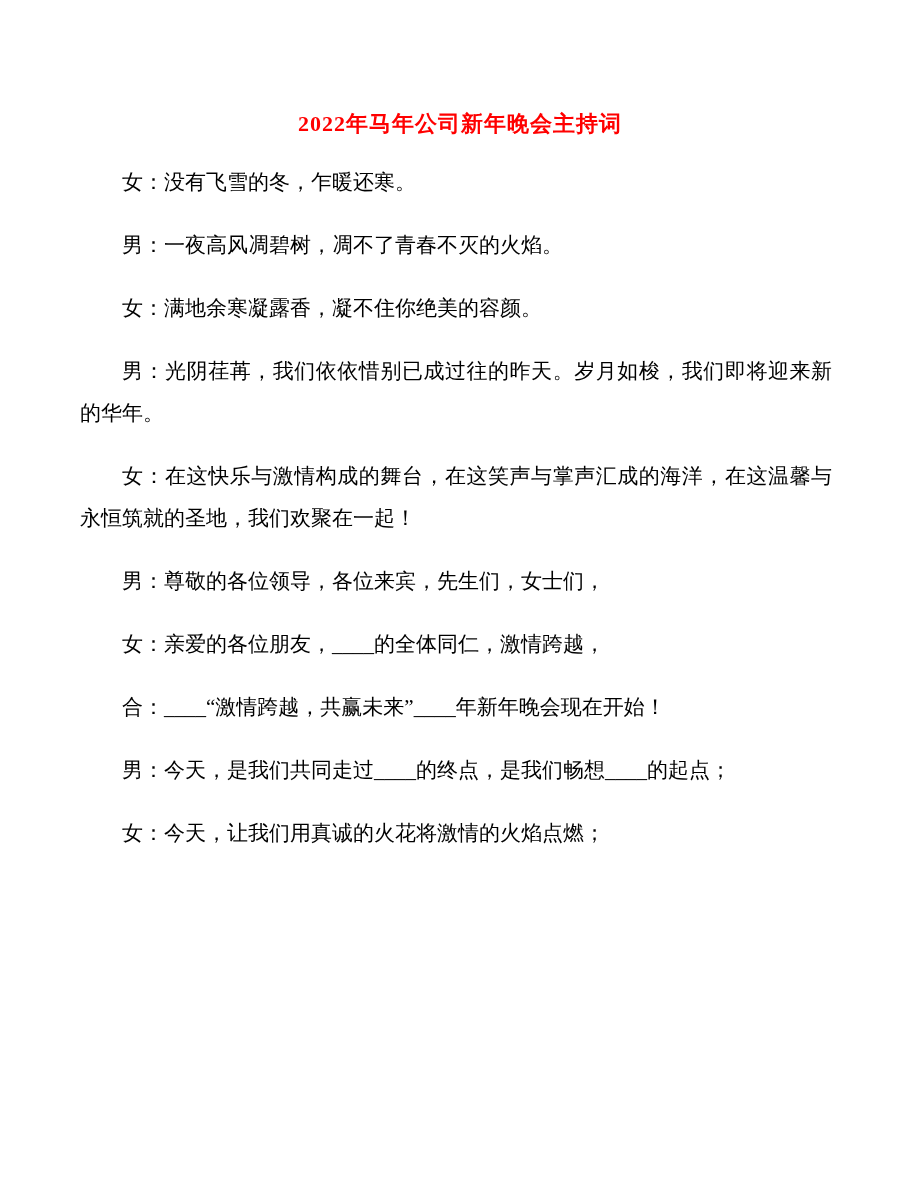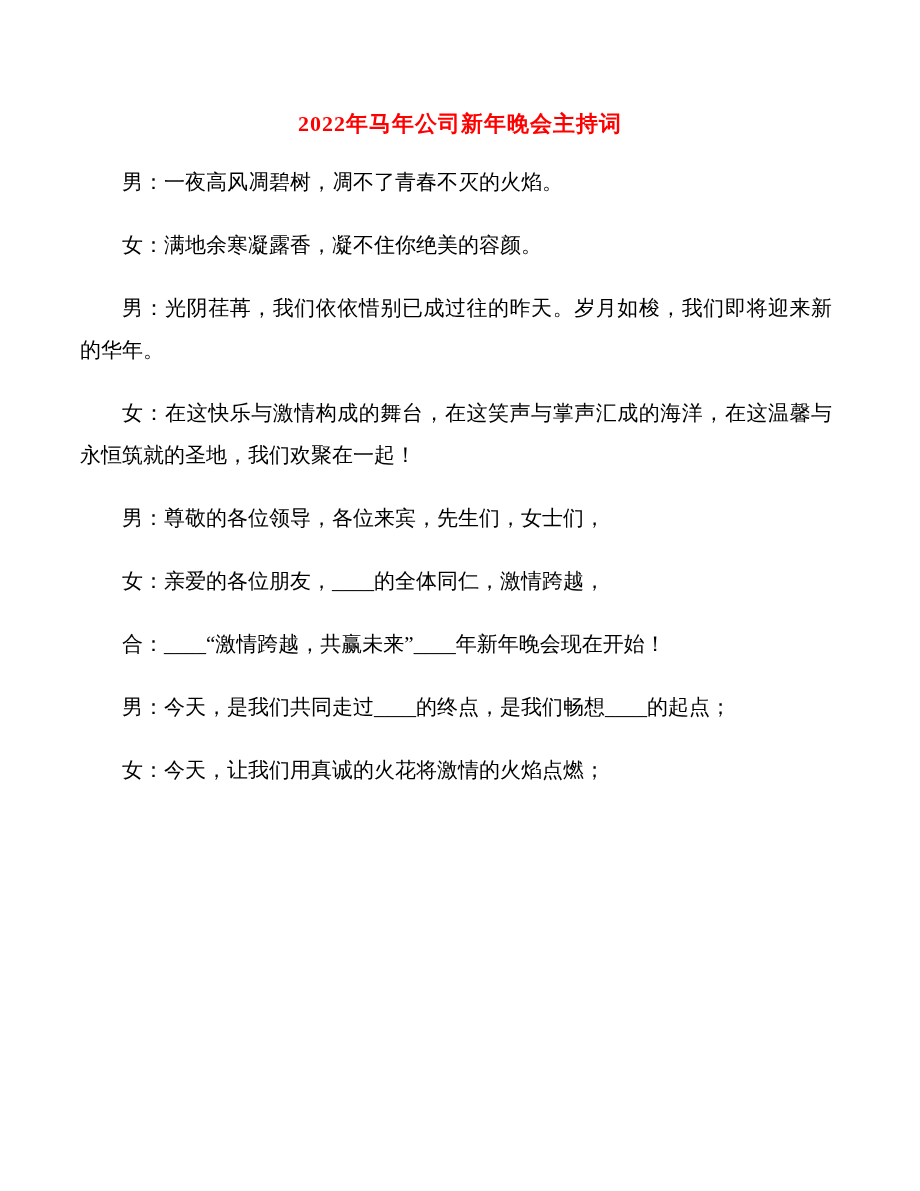--- a/index.html
+++ b/index.html
@@ -50,20 +50,21 @@
   }
 </style>
 </head>
 <body>
 
 <div class="page">
 
   <h1 class="doc-title">2022年马年公司新年晚会主持词</h1>
 
   <div class="doc-body">
+    <p class="para">女：没有飞雪的冬，乍暖还寒。</p>
     <p class="para">男：一夜高风凋碧树，凋不了青春不灭的火焰。</p>
     <p class="para">女：满地余寒凝露香，凝不住你绝美的容颜。</p>
     <p class="para">男：光阴荏苒，我们依依惜别已成过往的昨天。岁月如梭，我们即将迎来新的华年。</p>
     <p class="para">女：在这快乐与激情构成的舞台，在这笑声与掌声汇成的海洋，在这温馨与永恒筑就的圣地，我们欢聚在一起！</p>
     <p class="para">男：尊敬的各位领导，各位来宾，先生们，女士们，</p>
     <p class="para">女：亲爱的各位朋友，____的全体同仁，激情跨越，</p>
     <p class="para">合：____“激情跨越，共赢未来”____年新年晚会现在开始！</p>
     <p class="para">男：今天，是我们共同走过____的终点，是我们畅想____的起点；</p>
     <p class="para">女：今天，让我们用真诚的火花将激情的火焰点燃；</p>
 

